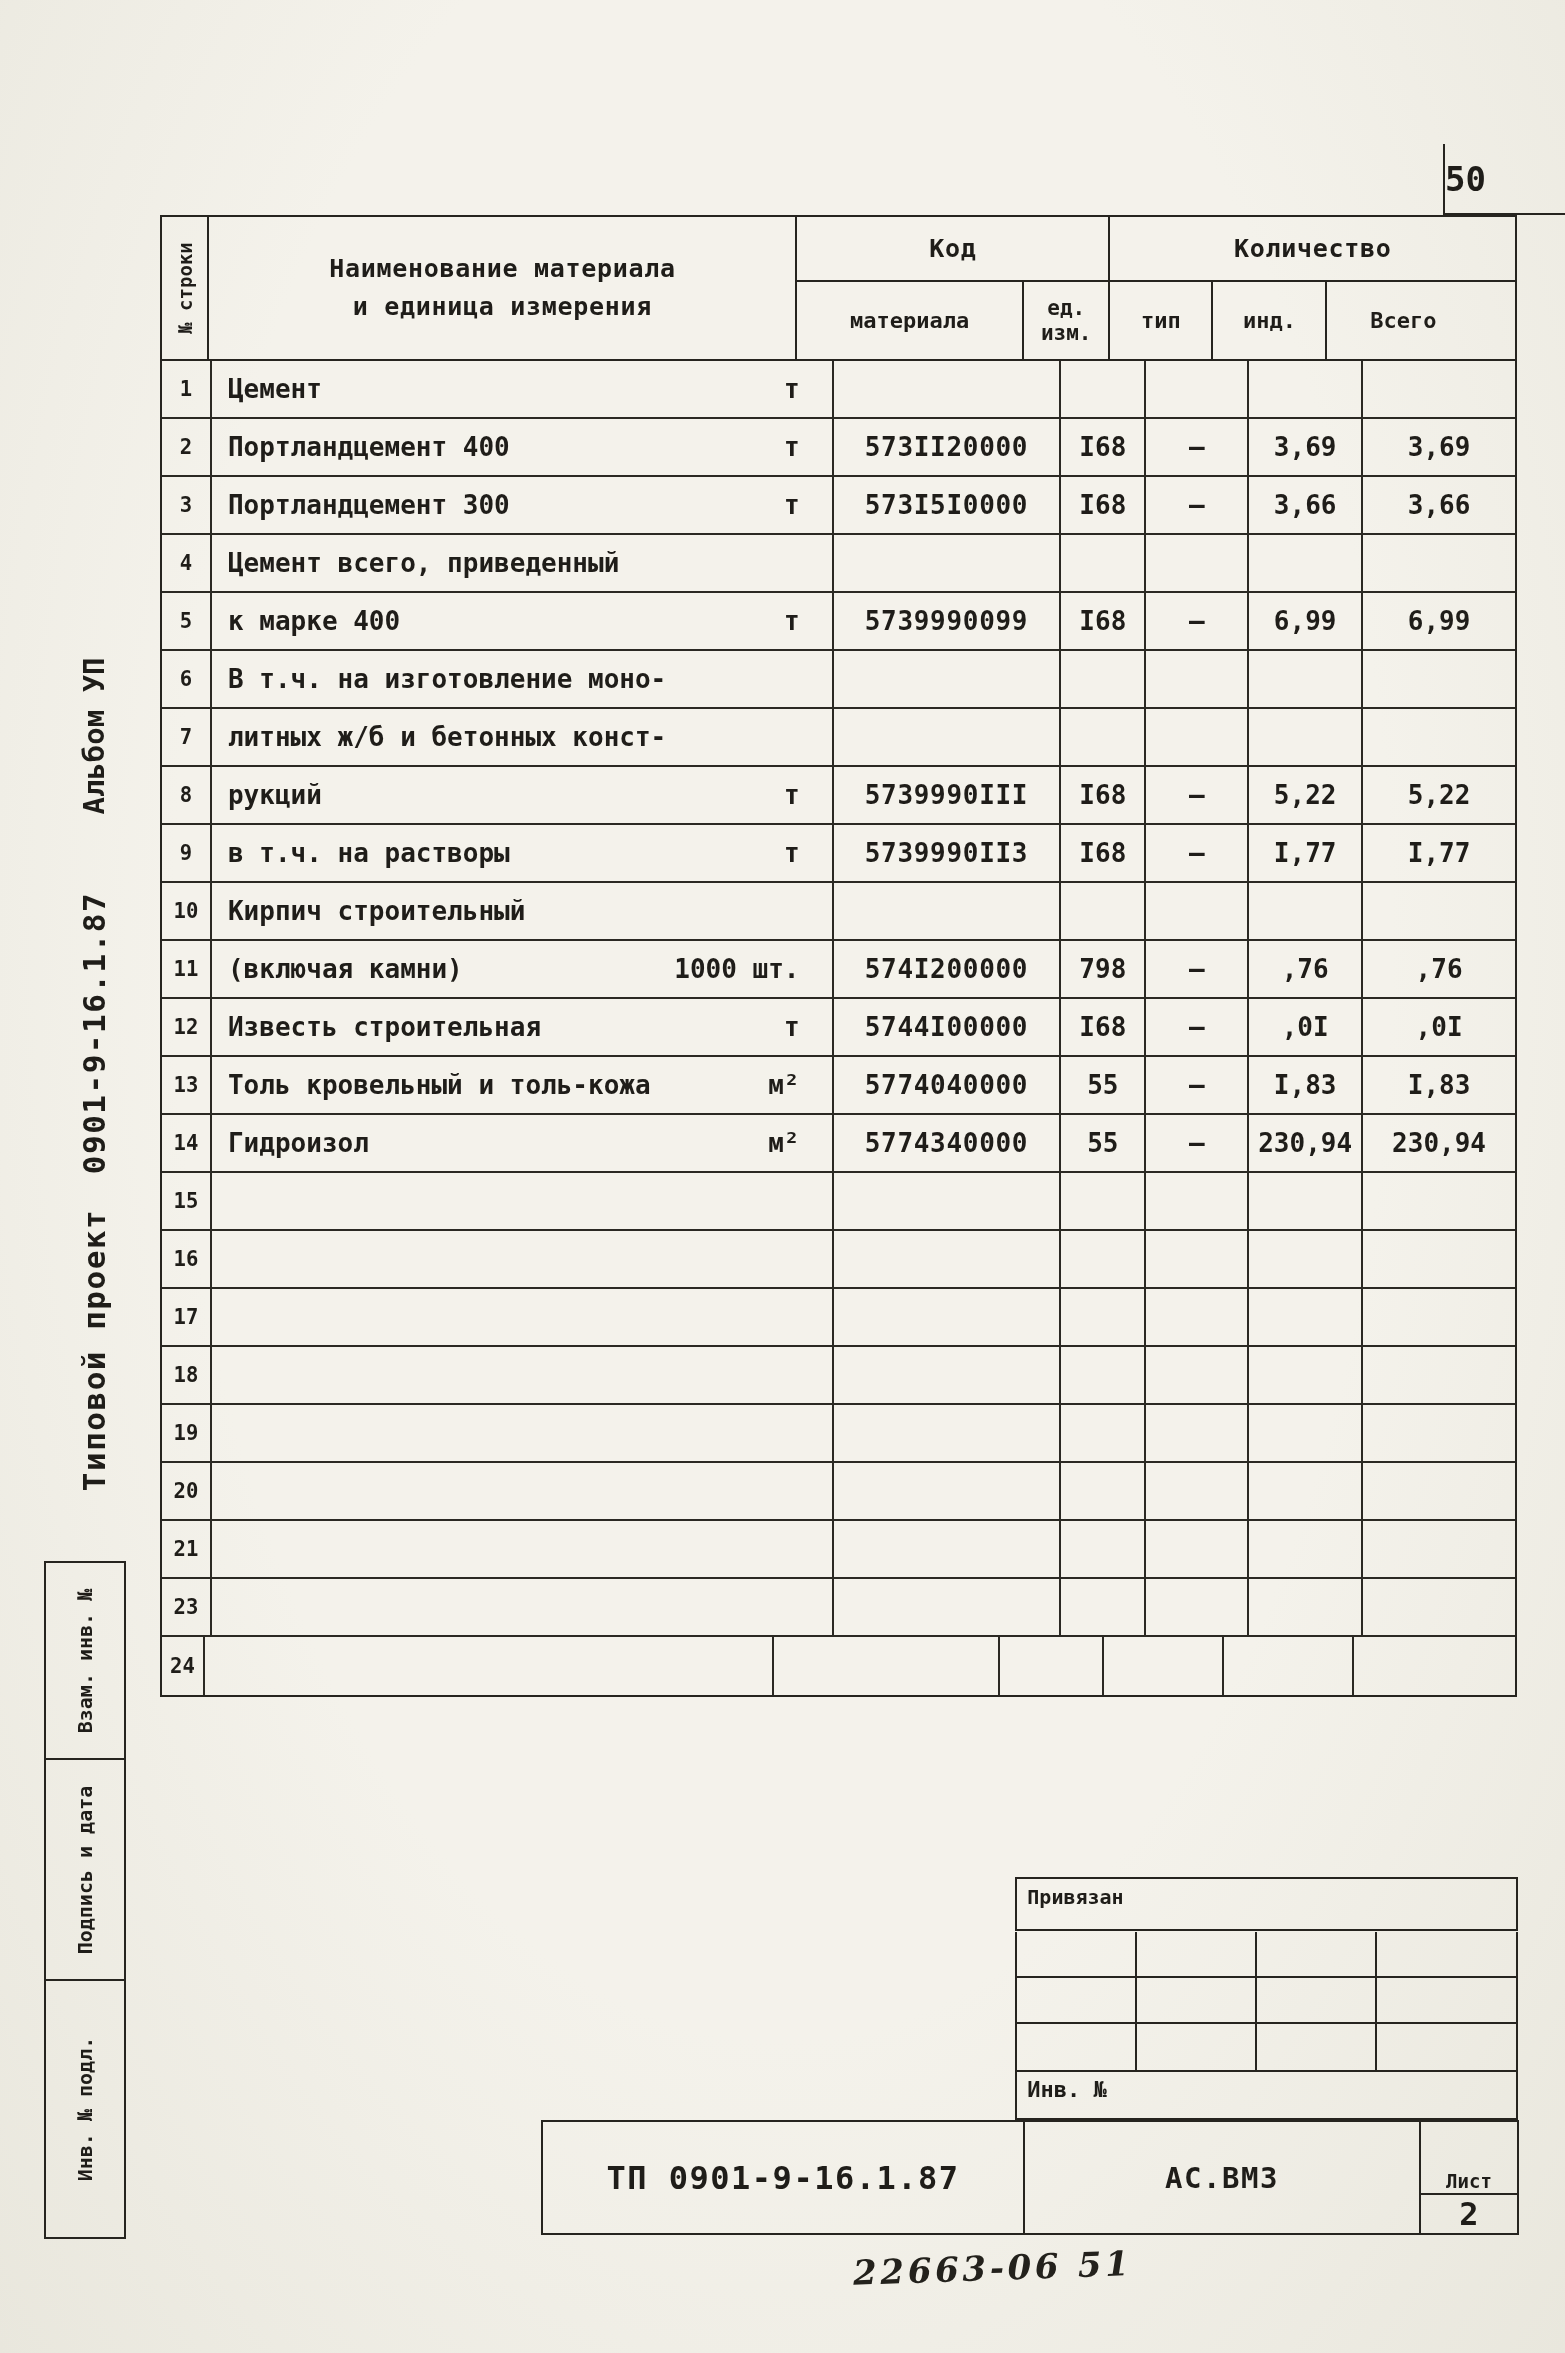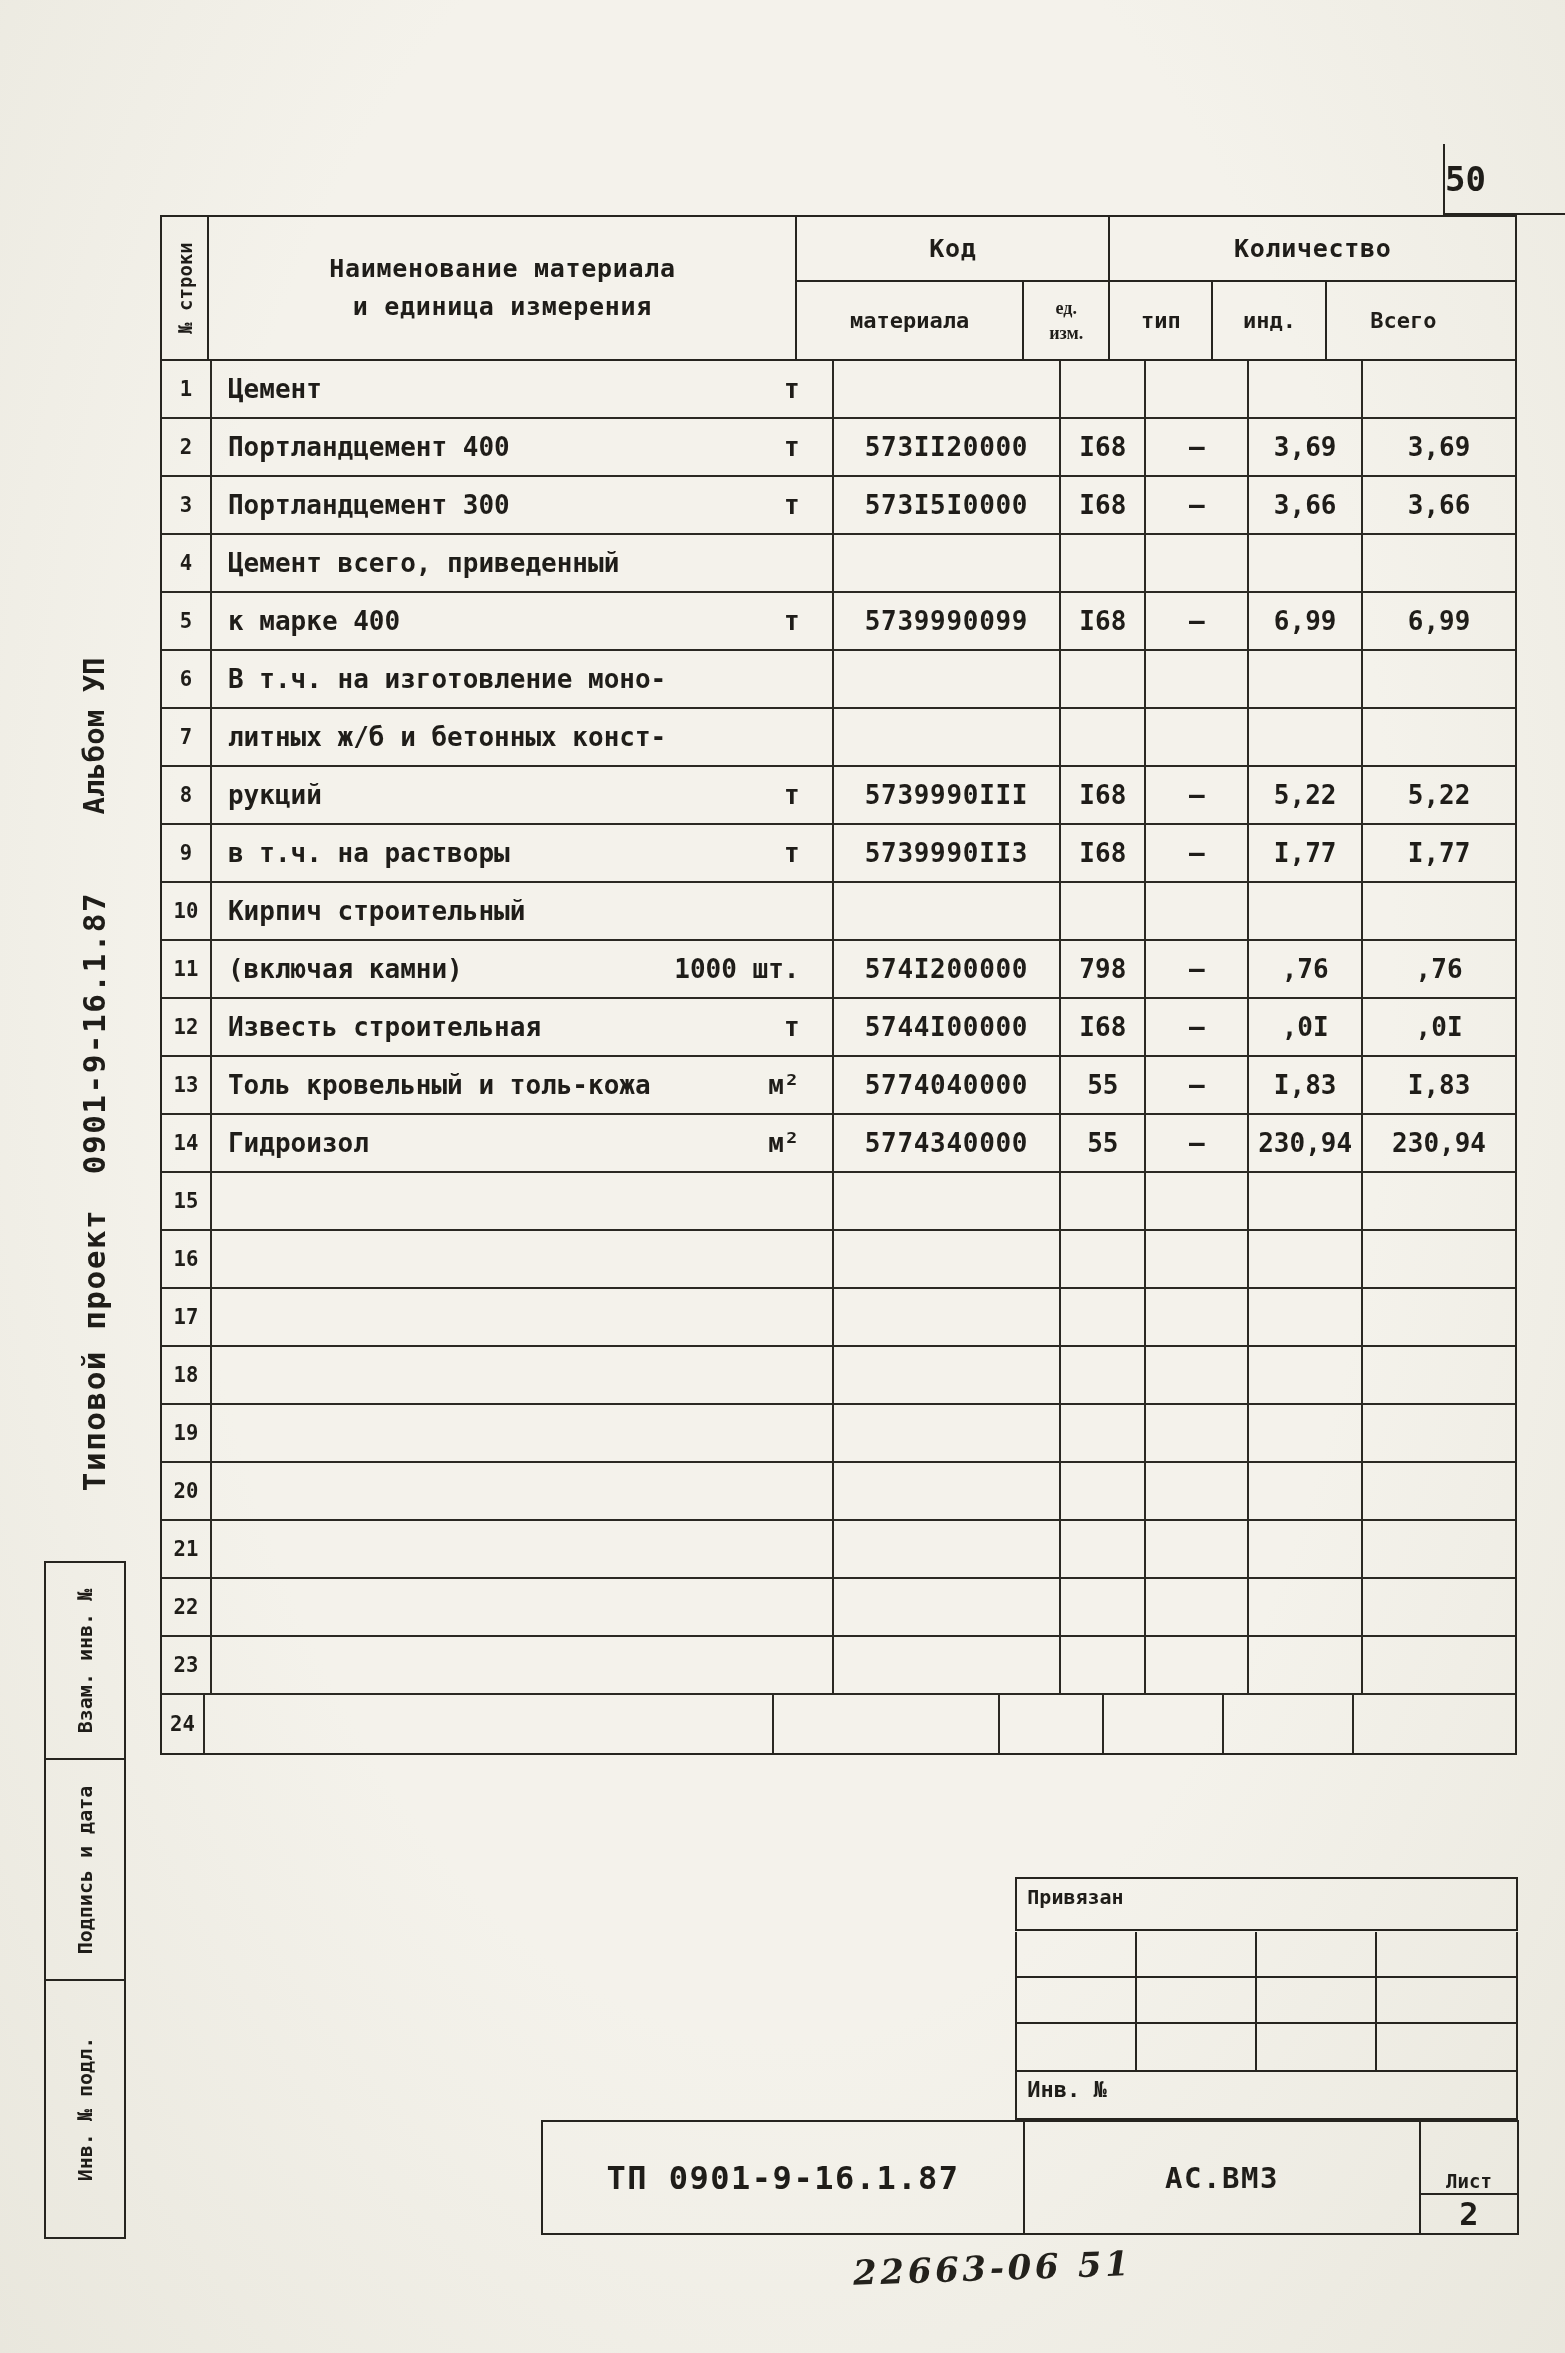--- a/index.html
+++ b/index.html
@@ -72,21 +72,21 @@
     display:flex; align-items:center; justify-content:center;
     font-size:25px; font-weight:700; letter-spacing:0.7px;
   }
   .hbot { flex:1; display:flex; }
   .hsub {
     border-right:2.2px solid #26241f;
     display:flex; flex-direction:column; align-items:center; justify-content:center;
     font-size:22px; font-weight:700; line-height:25px;
   }
   .hsub:last-child { border-right:none; }
-  .hsub.small { font-size:18px;font-family:Liberation Serif, serif; }
+  .hsub.small { font-size:21px; }
 
   .tbody { width:1353px; }
   .trow { display:flex; height:58px; border-bottom:2.2px solid #2b2923; }
   .trow:last-child { border-bottom:none;gap:32px; }
   .tc {
     display:flex; align-items:center; justify-content:center;
     border-right:2.2px solid #2b2923;
     font-size:26px; font-weight:700; overflow:hidden; white-space:nowrap;
   }
   .tc.c-no   { width:50px;  font-size:20.6px; }
@@ -446,32 +446,20 @@
             <div class="nm"></div>
             <div class="um"></div>
           </div>
           <div class="tc c-code"></div>
           <div class="tc c-ed"></div>
           <div class="tc c-tip"></div>
           <div class="tc c-ind"></div>
           <div class="tc c-total"></div>
         </div>
         <div class="trow">
-          <div class="tc c-no">22</div>
-          <div class="tc c-name">
-            <div class="nm"></div>
-            <div class="um"></div>
-          </div>
-          <div class="tc c-code"></div>
-          <div class="tc c-ed"></div>
-          <div class="tc c-tip"></div>
-          <div class="tc c-ind"></div>
-          <div class="tc c-total"></div>
-        </div>
-        <div class="trow">
           <div class="tc c-no">23</div>
           <div class="tc c-name">
             <div class="nm"></div>
             <div class="um"></div>
           </div>
           <div class="tc c-code"></div>
           <div class="tc c-ed"></div>
           <div class="tc c-tip"></div>
           <div class="tc c-ind"></div>
           <div class="tc c-total"></div>

